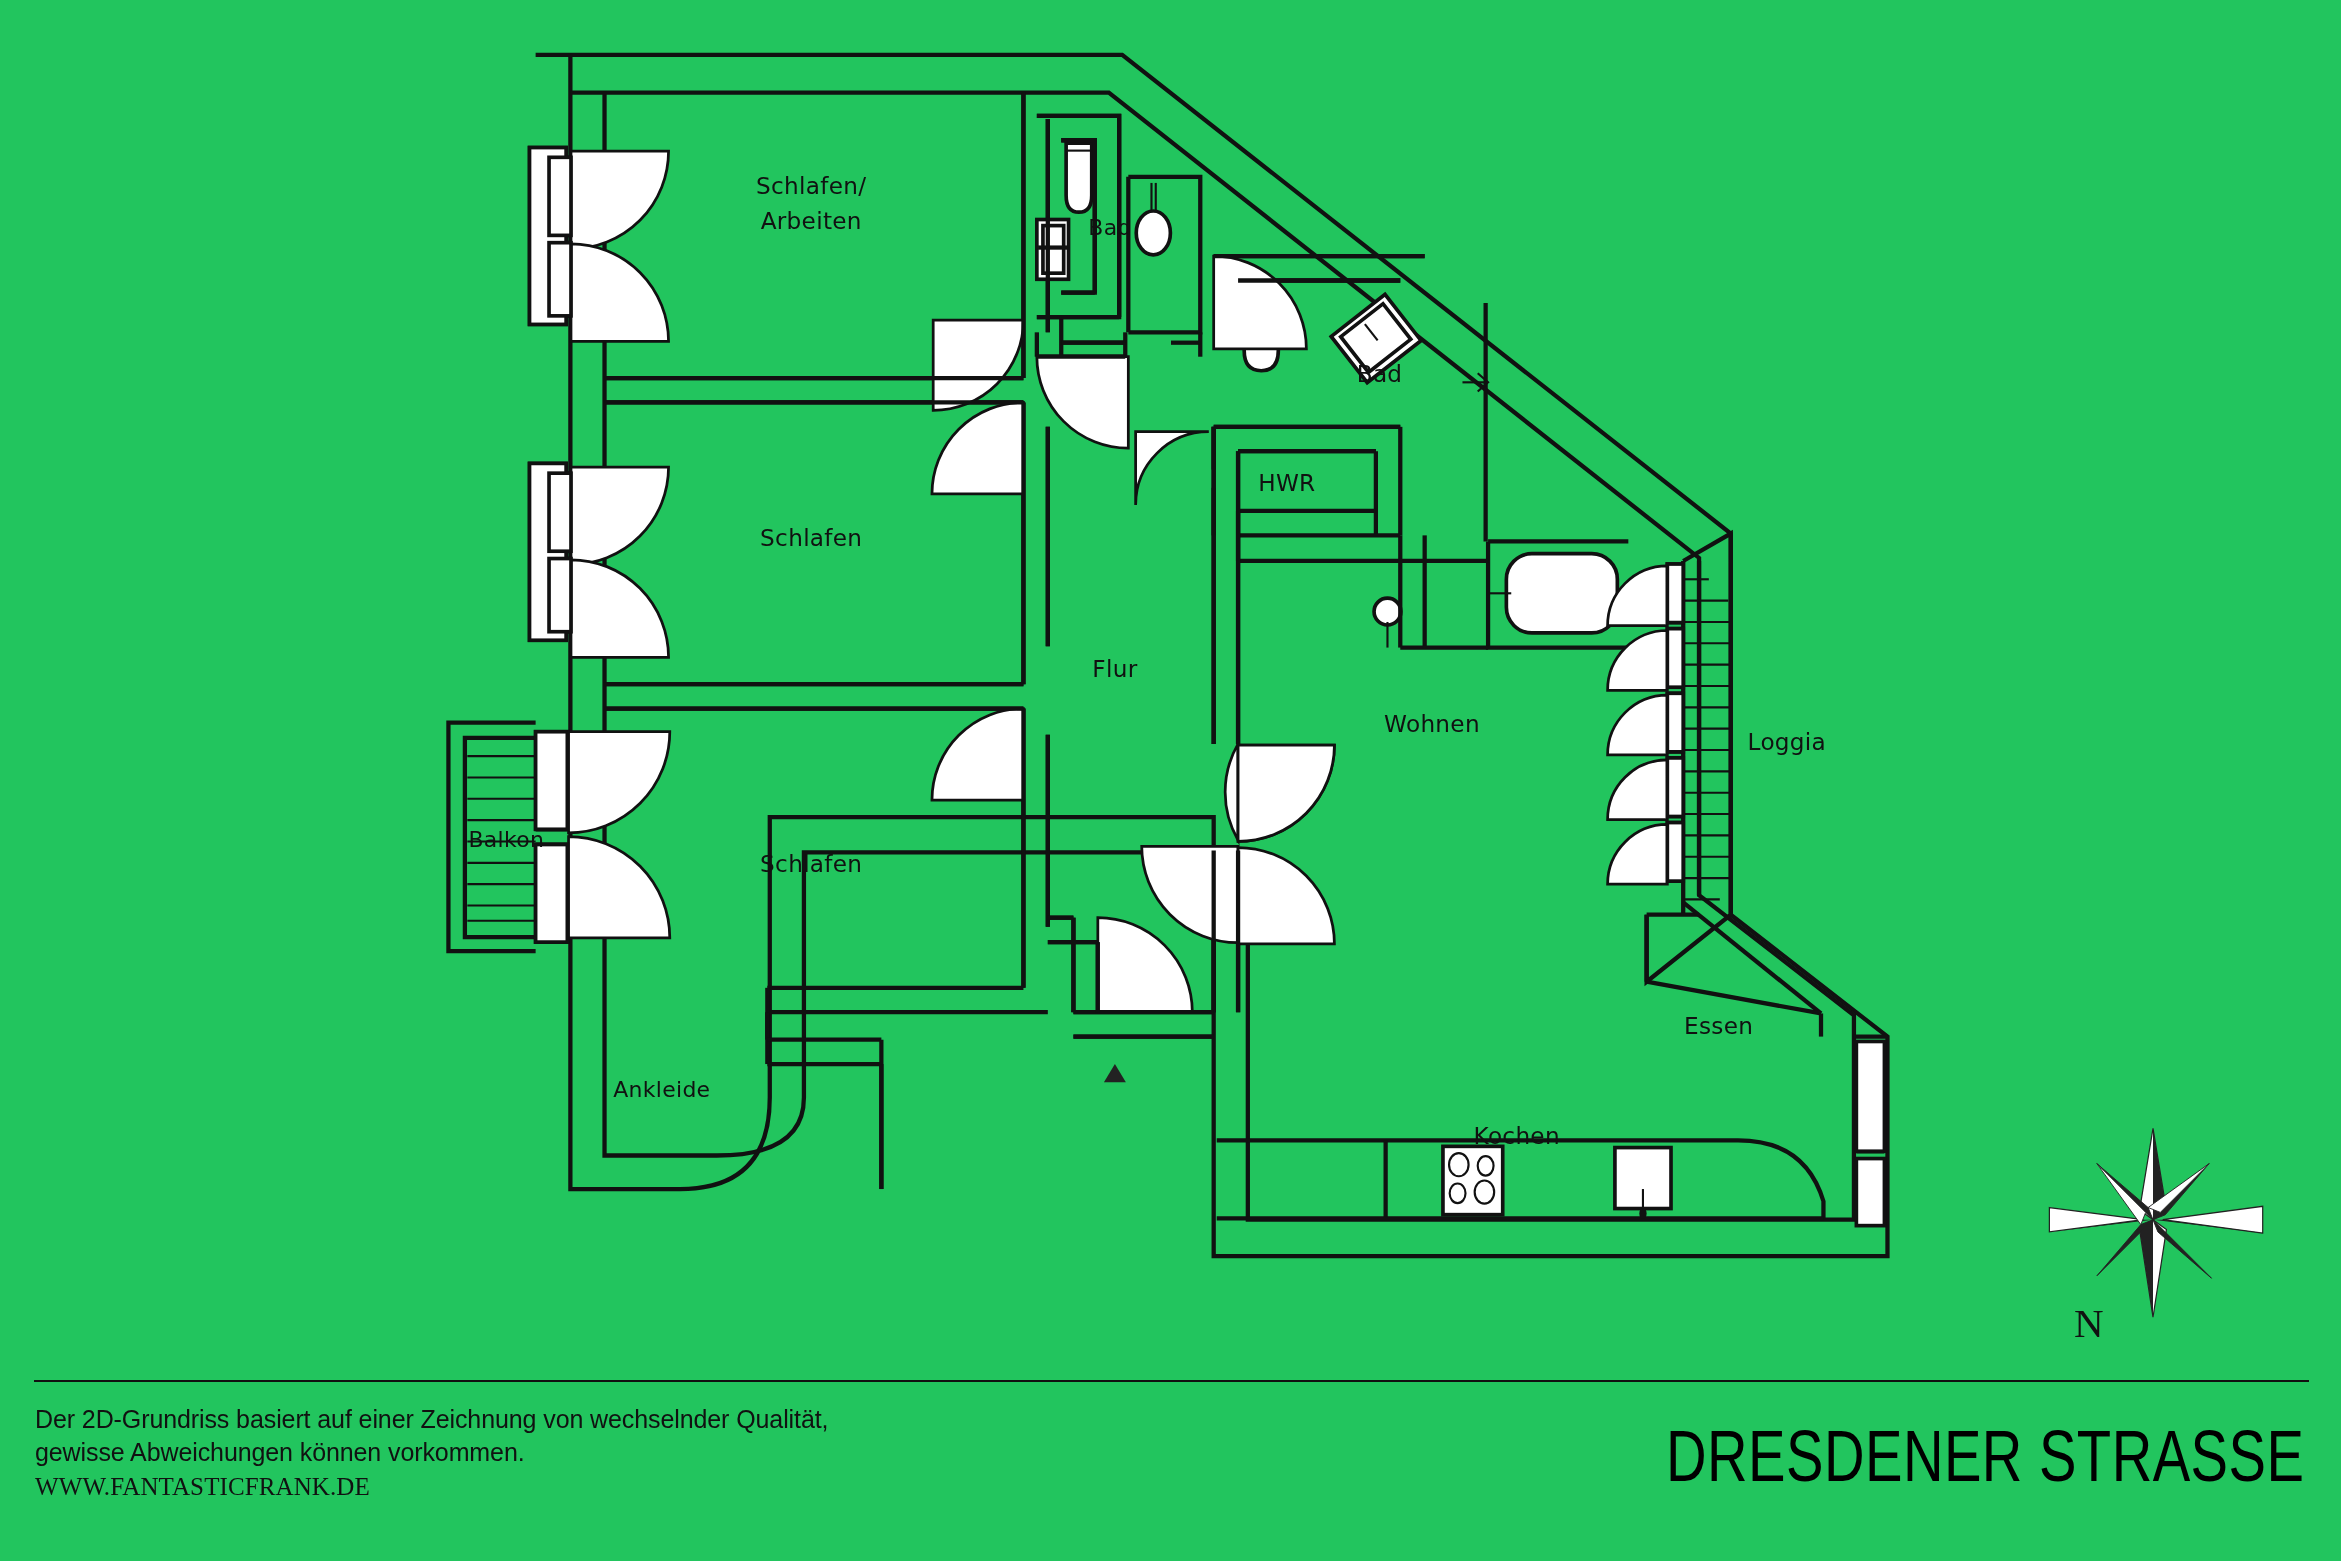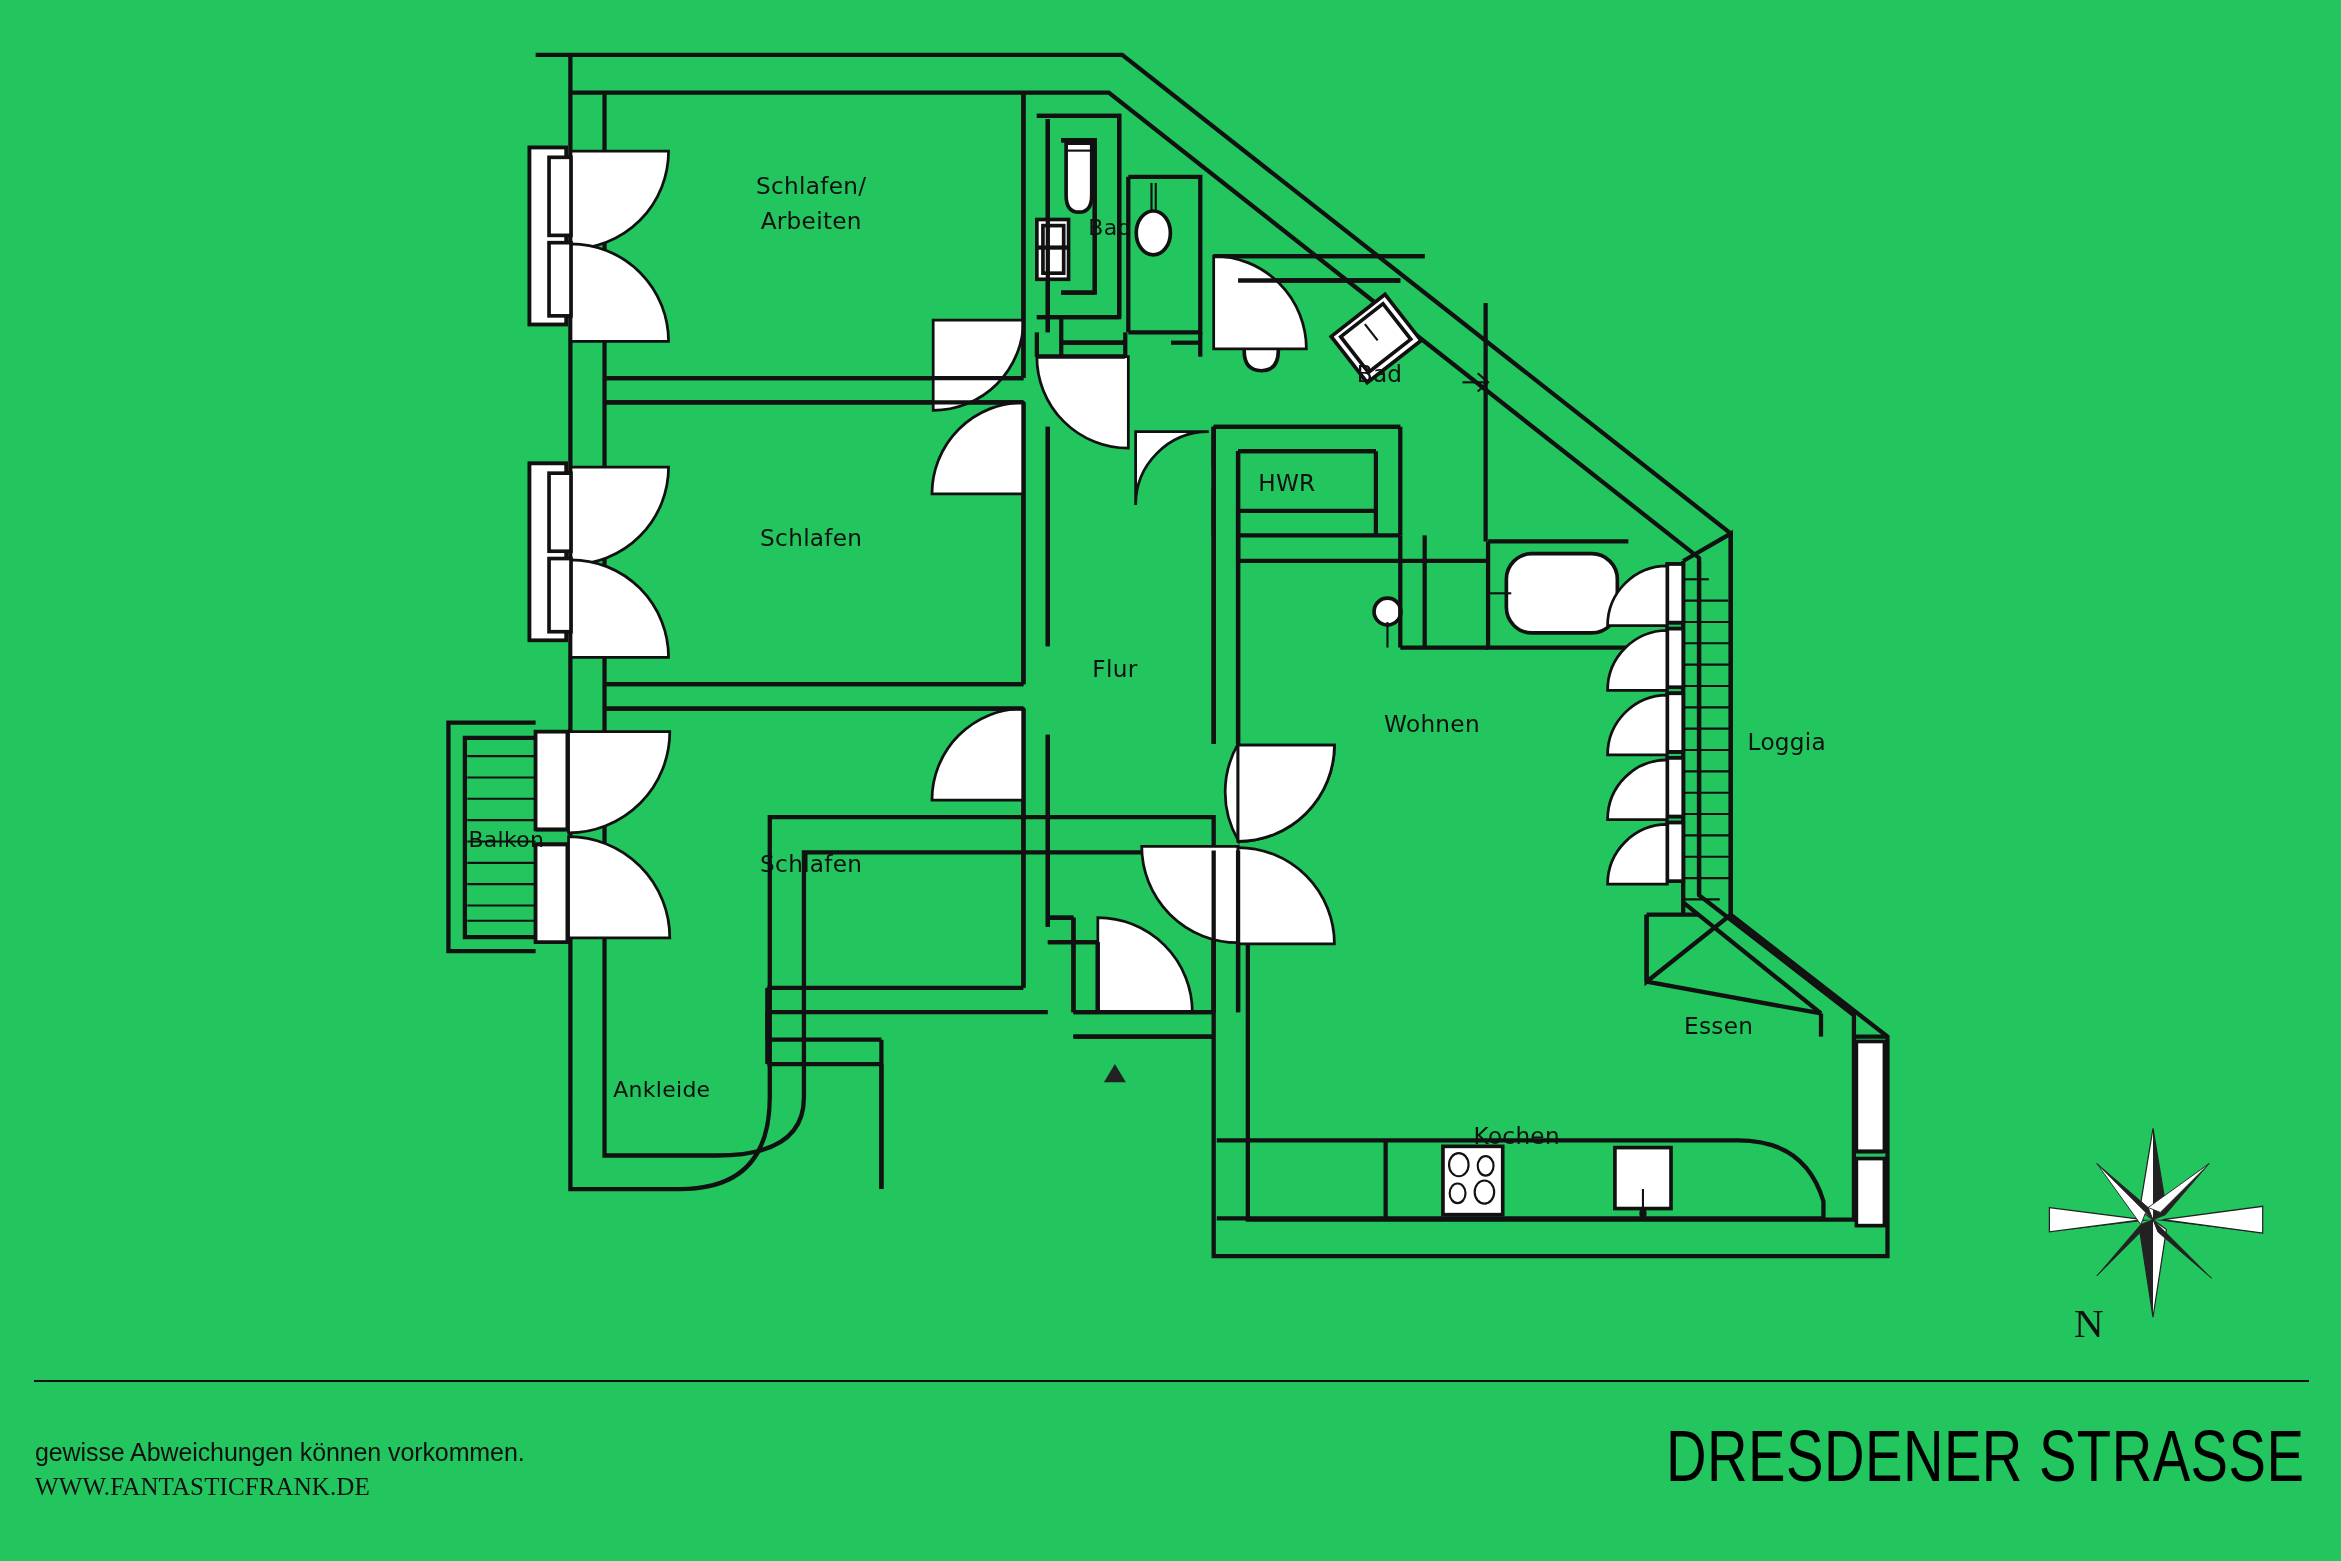--- a/index.html
+++ b/index.html
@@ -467,21 +467,21 @@
       <polygon points="96,96 12,12 0,0 8,20" fill="#222" stroke="#222" stroke-width="1.5"></polygon>
       <polygon points="-92,-92 -12,-12 -20,8" fill="#fff" stroke="#222" stroke-width="1.5"></polygon>
       <polygon points="92,-92 12,-12 -8,-20" fill="#fff" stroke="#222" stroke-width="1.5"></polygon>
     </g>
   </svg>
   <div id="compass-label">N</div>
 
   <div id="footer-rule"></div>
 
   <div id="disclaimer">
-    <br>
+    <span>Der 2D-Grundriss basiert auf einer Zeichnung von wechselnder Qualität,</span><br>
     <span>gewisse Abweichungen können vorkommen.</span>
     <span class="url">WWW.FANTASTICFRANK.DE</span>
   </div>
 
   <div id="title">DRESDENER STRASSE</div>
 
 </div>
 
 
 </body></html>

